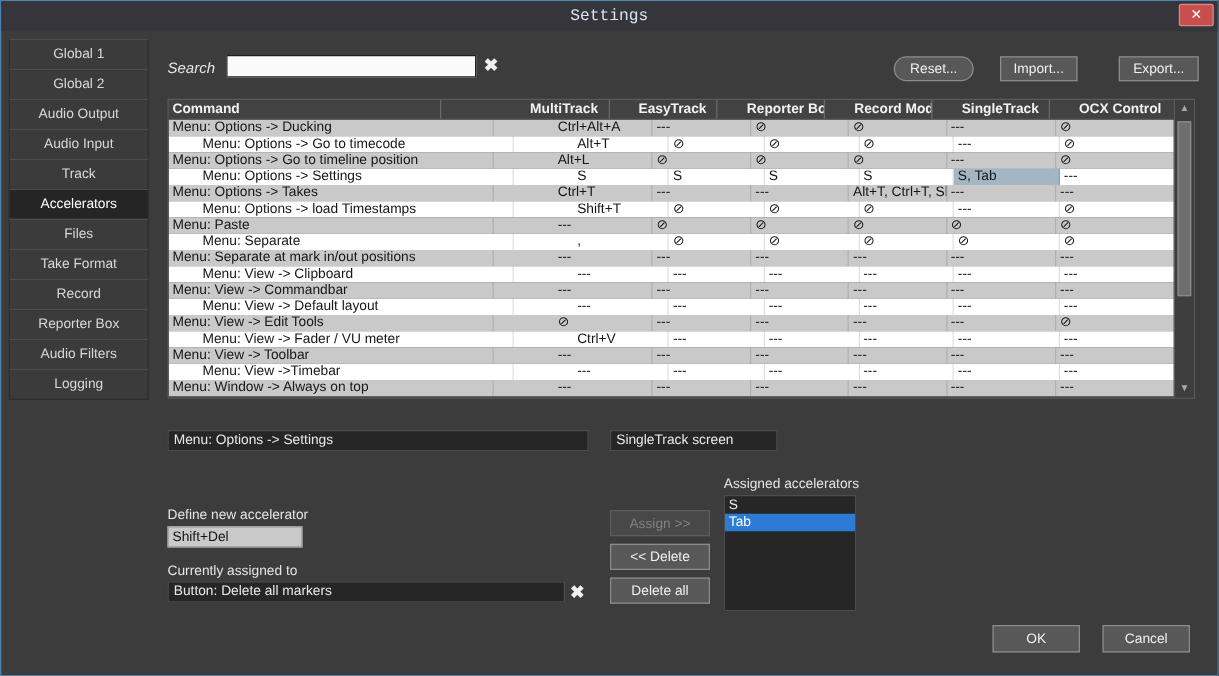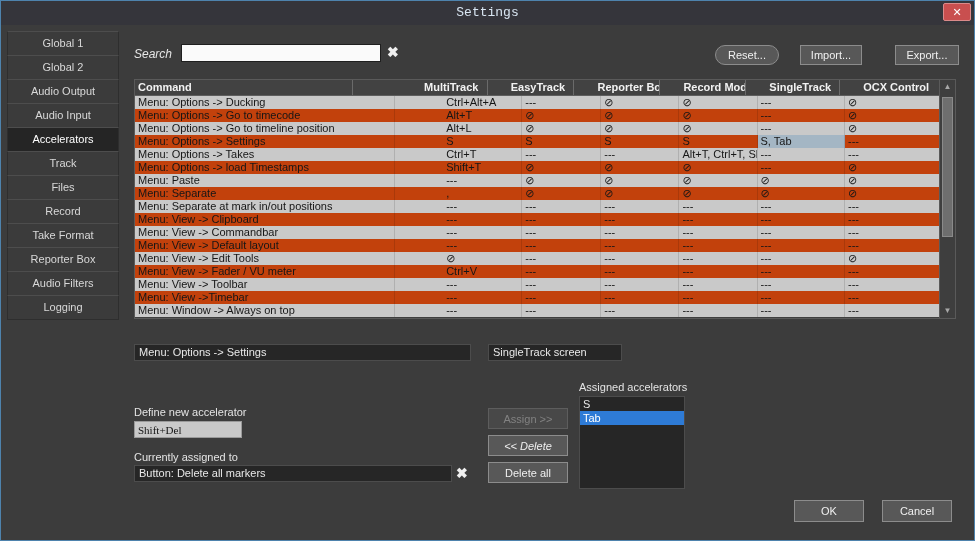--- a/index.html
+++ b/index.html
@@ -66,21 +66,21 @@
   .tgrid { position:absolute; left:0; top:0; width:805px; height:100%; overflow:hidden; }
   .thead { display:flex; height:16px; background:#424242; border-bottom:1px solid #5e5e5e;gap:20px; }
   .hcell {
     font-size:11px; font-weight:bold; color:#f2f2f2; line-height:15px;
     padding-left:3px; border-right:1px solid #6a6a6a;
     overflow:hidden; white-space:nowrap; cursor:pointer;
   }
   .tbody { }
   .trow { display:flex; height:13px; cursor:default; }
   .trow.even { background:#c9c9c9; }
-  .trow.odd  { background:#c2410c; }
+  .trow.odd  { background:#ffffff;padding-left:24px; }
   .tcell {
     font-size:11px; line-height:13px; color:#161616;
     padding-left:3px; overflow:hidden; white-space:nowrap;
     border-right:1px solid rgba(0,0,0,0.12);
   }
   .selcell { background:#a4b6c4; }
   .col0 { width:277px; } .col1 { width:84px;margin-left:48px; } .col2 { width:84px; }
   .col3 { width:83px; }  .col4 { width:83px; } .col5 { width:93px; }
   .col6 { width:101px; border-right:none; }
   
@@ -106,24 +106,24 @@
   .fld-command { left:133px; top:343px; width:337px; height:17px; }
   .fld-context { left:487px; top:343px; width:134px; height:17px; }
   .fld-current { left:133px; top:464px; width:318px; height:17px; }
   .label { position:absolute; font-size:11px; color:#e4e4e4; }
   .lbl-assigned { left:578px; top:380px; }
   .lbl-define   { left:133px; top:405px; }
   .lbl-current  { left:133px; top:450px; }
   .define-input {
     position:absolute; left:133px; top:420px; width:108px; height:17px;
     background:#c9c9c9; border:1px solid #9a9a9a; color:#141414;
-    font-size:11px; padding:0 3px; font-family:Liberation Serif, serif;
+    font-size:11px; padding:0 3px; font-family:Liberation Sans, sans-serif;
   }
   .btn-assign    { left:487px; top:407px; width:80px; height:21px; }
-  .btn-delete    { left:487px; top:434px; width:80px; height:21px;font-style:italic; }
+  .btn-delete    { left:487px; top:434px; width:80px; height:21px; }
   .btn-deleteall { left:487px; top:461px; width:80px; height:21px; }
   .btn.disabled { background:#484848; border-color:#5d5d5d; color:#828282; }
   .accel-list {
     position:absolute; left:578px; top:395px; width:106px; height:93px;
     background:#262626; border:1px solid #4c4c4c; overflow:hidden;
   }
   .accel-item {
     height:14px; line-height:14px; font-size:11px; color:#e8e8e8;
     padding-left:3px; cursor:pointer;
   }
@@ -140,25 +140,25 @@
   <div class="titlebar">
     <div class="title">Settings</div>
     <div class="close-btn">✕</div>
   </div>
 
   <div class="sidebar">
       <div class="side-item">Global 1</div>
       <div class="side-item">Global 2</div>
       <div class="side-item">Audio Output</div>
       <div class="side-item">Audio Input</div>
+      <div class="side-item">Track</div>
       <div class="side-item selected">Accelerators</div>
-      <div class="side-item">Track</div>
       <div class="side-item">Files</div>
+      <div class="side-item">Take Format</div>
       <div class="side-item">Record</div>
-      <div class="side-item">Take Format</div>
       <div class="side-item">Reporter Box</div>
       <div class="side-item">Audio Filters</div>
       <div class="side-item">Logging</div>
     </div>
 
   <span class="search-label">Search</span>
   <input class="search-input" type="text" value="" style="">
   <span class="clear-x clear-search">✖</span>
   <button class="btn btn-reset">Reset...</button>
   <button class="btn btn-import">Import...</button>

